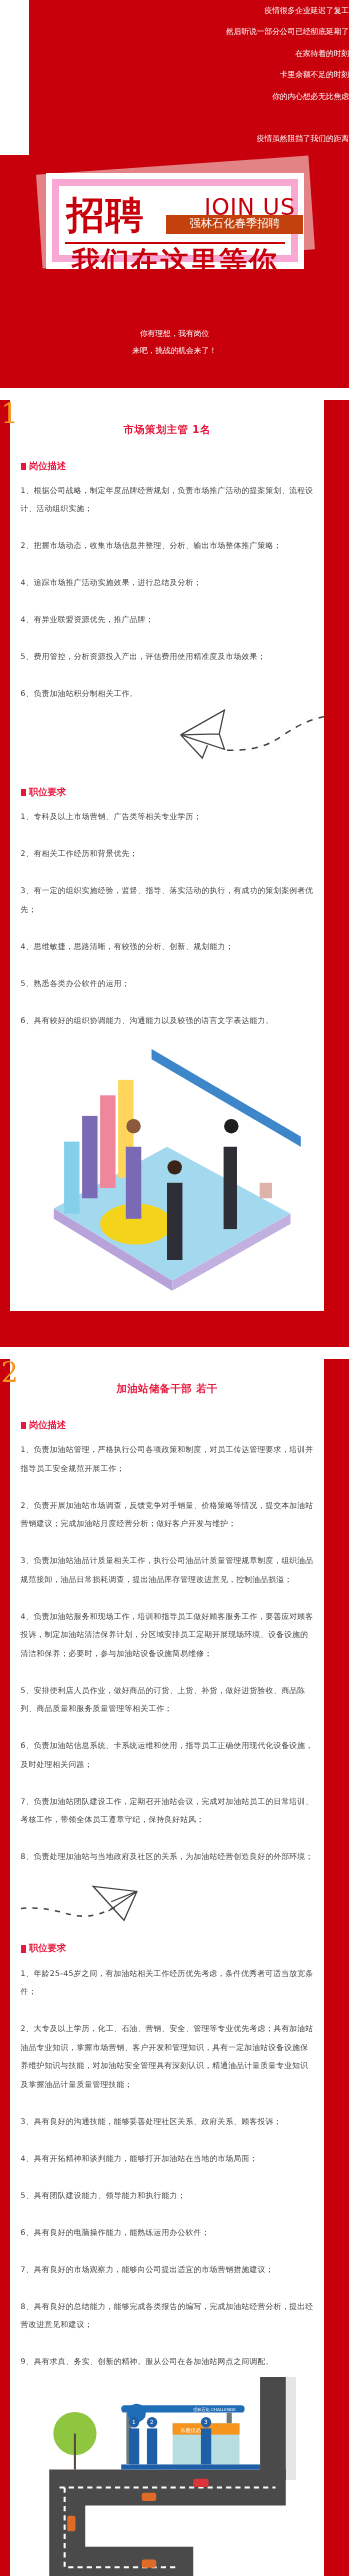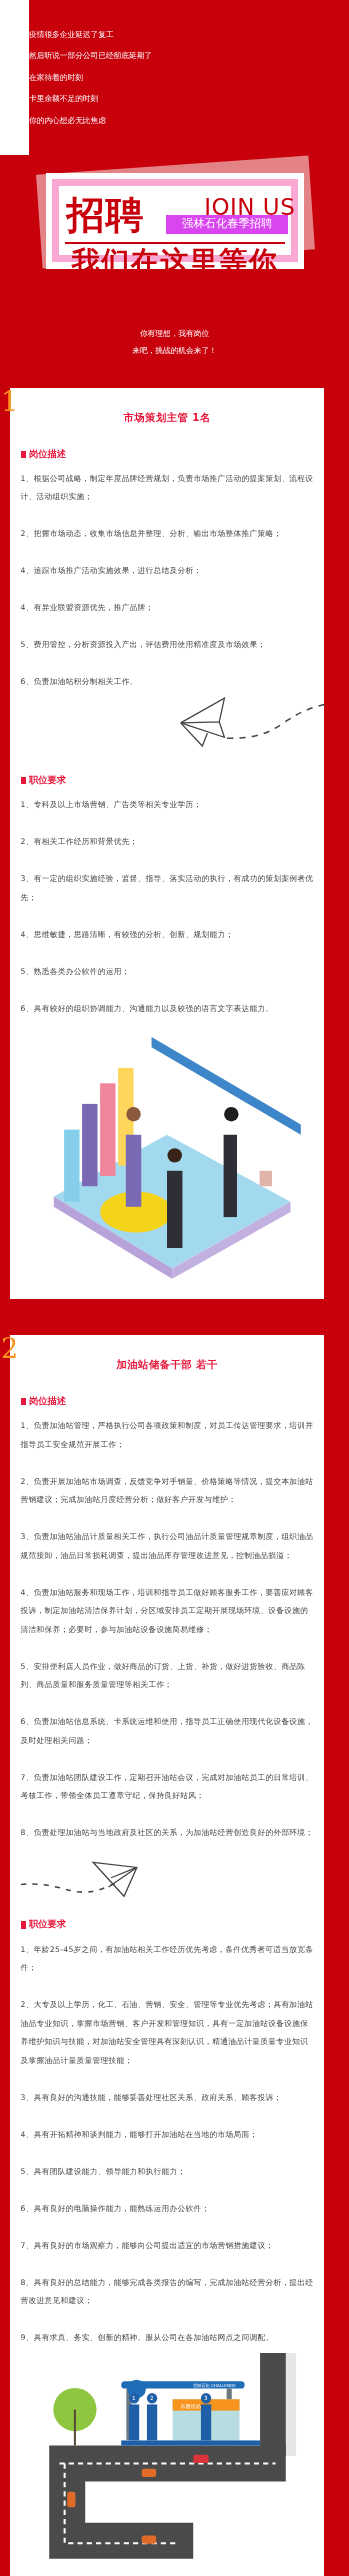--- a/index.html
+++ b/index.html
@@ -1,34 +1,34 @@
 <!DOCTYPE html>
 <html style="font-size:8.2px"><head>
 <meta charset="utf-8">
 <style>
   * { box-sizing: border-box; margin: 0; padding: 0; }
   body { width: 349px; background: #ffffff; font-family: "DejaVu Sans", "Liberation Sans", sans-serif; color: #333; }
   .page { width: 349px; position: relative; }
   .red { background: #c7000b; }
-  .intro { height: 155px; padding-top: 24px; text-align: left; color: #fff; font-size: 7.7px; margin-left: 29px; }
+  .intro { height: 155px; text-align: right; color: #fff; font-size: 7.7px; margin-left: 29px; }
   .intro p { line-height: 21.4px; height: 21.4px; }
   .intro .gap { height: 21px; }
   .poster-wrap { height: 113px; position: relative; }
   .poster-back { position: absolute; left: 39px; top: 10.3px; width: 273px; height: 94px; background: #e38386; transform: rotate(-4deg); }
   .poster { position: absolute; left: 46px; top: 17.5px; width: 258px; height: 96px; background: #fff; padding: 6.7px 6.2px; }
   .poster-inner { border: 7px solid #f9a8d4; height: 100%; position: relative; }
   .zp { position: absolute; left: 7.2px; top: 7.2px; font-size: 38px; font-weight: bold; color: #c7000b; letter-spacing: 1px; line-height: 44px; font-family: "DejaVu Sans", sans-serif; }
   .joinus { position: absolute; left: 126px; top: 9.3px; width: 129px; text-align: center; font-size: 23px; font-weight: normal; color: #c7000b; line-height: 24px; letter-spacing: 0.5px; }
-  .badge { position: absolute; left: 107px; top: 29px; width: 122px; height: 18.5px; background: #d946ef; color: #fff; font-size: 11.3px; text-align: center; line-height: 18.5px; }
+  .badge { position: absolute; left: 107px; top: 29px; width: 137px; height: 18.5px; background: #c2410c; color: #fff; font-size: 11.3px; text-align: center; line-height: 18.5px; }
   .rule { position: absolute; left: 6.2px; right: 6.2px; top: 56px; height: 2.1px; border-top: 1px solid #c7000b; border-bottom: 0.5px solid #c7000b; }
   .wait { position: absolute; left: 0; right: 0; top: 60px; text-align: center; font-size: 28px; font-weight: bold; color: #c7000b; letter-spacing: 1.5px; line-height: 31px; }
   .slogan { height: 120px; padding-top: 57px; text-align: center; color: #fff; font-size: 7.7px; }
   .slogan p { line-height: 17px; }
   .section { position: relative; background: #c7000b; padding: 0 25px 0 10.3px; }
-  .card { background: #fff; padding: 10.3px 10.3px 15.5px 10.3px; position: relative; }
+  .card { background: #fff; padding: 10.3px 10.3px 15.5px 10.3px; position: relative; margin-top: 12px; }
   .num { position: absolute; left: 1px; top: -1px; color: #f7941d; font-family: "DejaVu Serif", "Liberation Serif", serif; font-size: 27px; line-height: 29px; z-index: 2; }
   .job-title { text-align: center; color: #e8173c; font-weight: bold; font-size: 10.3px; margin: 12.4px 0 23px; letter-spacing: 0.5px; }
   .sub { color: #e8173c; font-weight: bold; font-size: 9.3px; margin: 0 0 9.3px; display: flex; align-items: center; }
   .sub .sq { width: 5.7px; height: 7.2px; background: #e8173c; margin-right: 2.6px; display: inline-block; }
   .item { font-size: 7.7px; color: #444; line-height: 18.5px; margin-bottom: 18.5px; letter-spacing: 0.3px; }
   .item.last { margin-bottom: 5.2px; }
   .plane { height: 77px; position: relative; }
   .illus { display: block; margin: 0 auto; }
   .gap-red { height: 36px; background: #c7000b; }
 </style>

